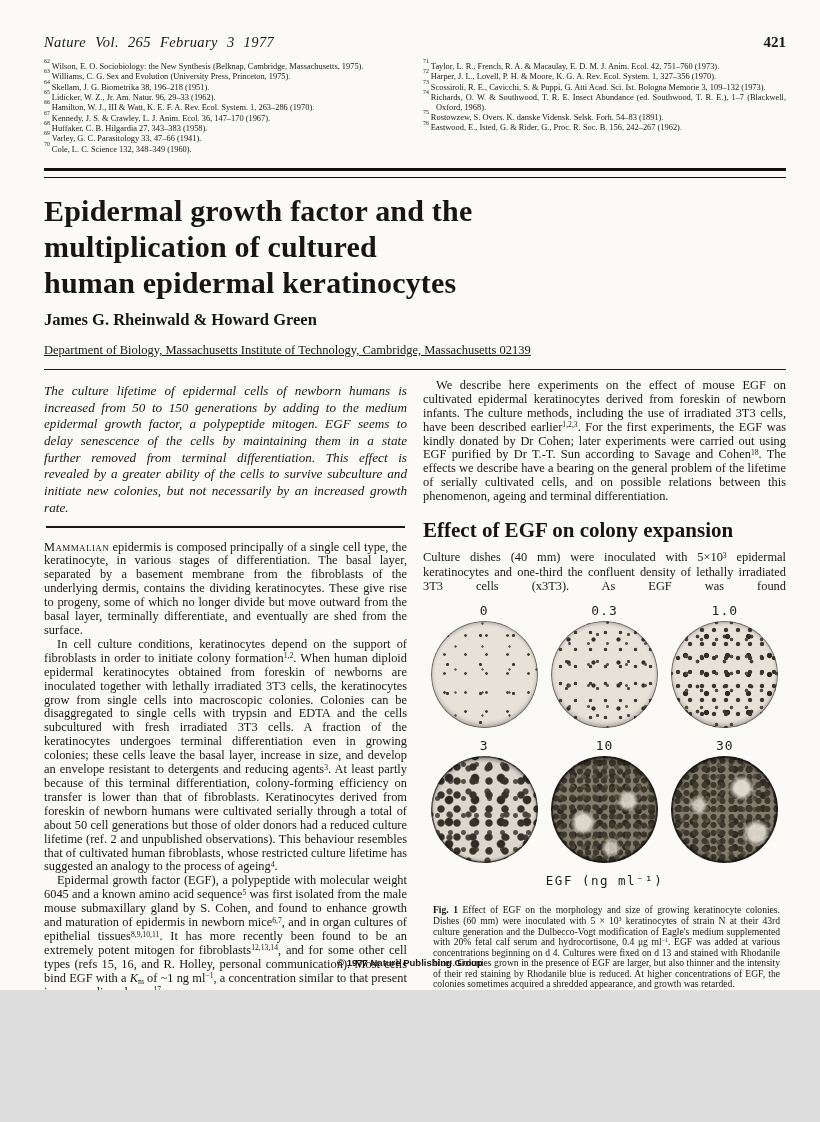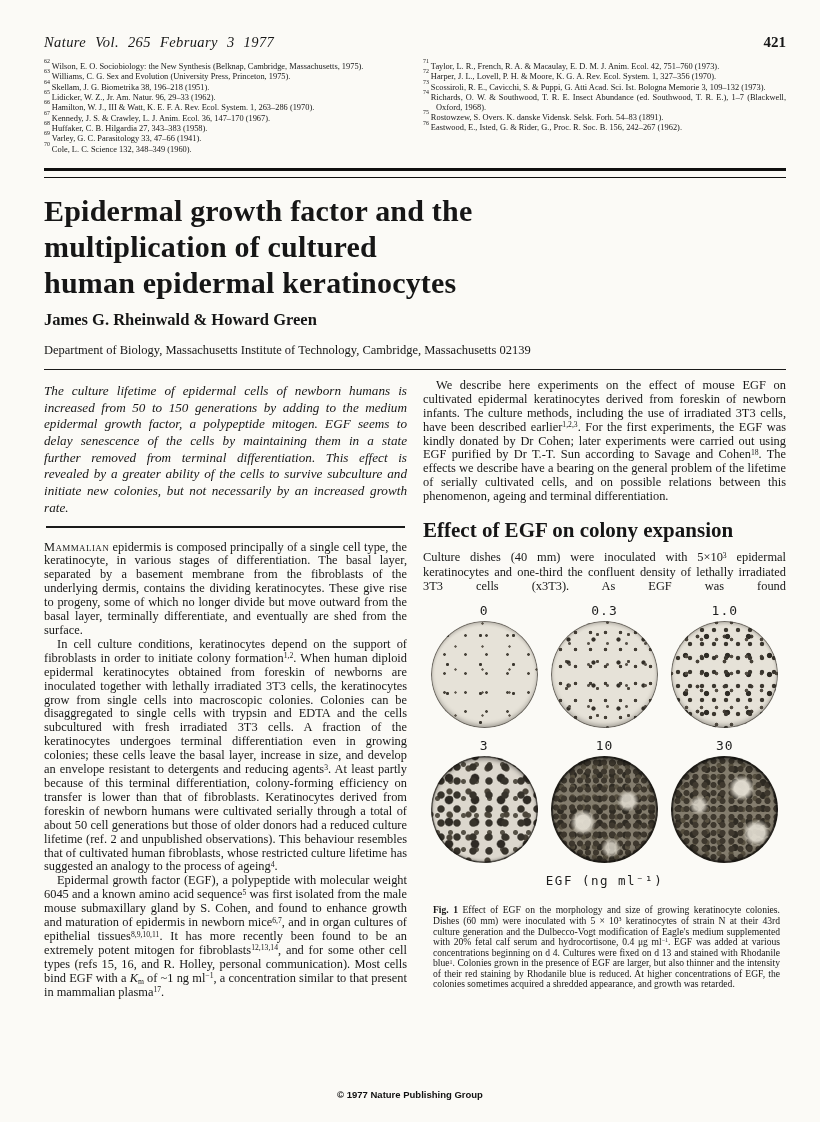--- a/index.html
+++ b/index.html
@@ -1,18 +1,18 @@
 <!DOCTYPE html>
 <html><head>
 <meta charset="utf-8">
 <style>
   html,body{margin:0;padding:0;background:#ddd;}
   .page{
     position:relative;
-    width:820px;height:1122px;
+    width:820px;height:990px;
     margin:0 auto;
     background:#fbfaf6;
     color:#161616;
     font-family:"Liberation Serif", serif;
     box-sizing:border-box;
     padding:34px 34px 4px 44px;
     overflow:hidden;
   }
   
   .page-header{display:flex;justify-content:space-between;align-items:baseline;}
@@ -27,21 +27,21 @@
   .rule-heavy{margin-top:13px;height:6px;border-top:3px solid #101010;border-bottom:1px solid #101010;}
   .rule-thin{margin-top:11px;border-top:1.5px solid #1a1a1a;}
   .rule-abstract{height:2px;background:#1a1a1a;margin:9px 2px 13px 2px;}
   
   .title{
     margin:15px 0 0 0;
     font-size:30px;line-height:36px;font-weight:bold;
     white-space:pre-line;letter-spacing:.2px;
   }
   .authors{margin-top:9px;font-size:16.5px;font-weight:bold;}
-  .affiliation{margin-top:13px;font-size:12.5px;}
+  .affiliation{margin-top:13px;font-size:12.5px;text-decoration:underline;}
   
   .columns{display:flex;gap:16px;margin-top:9px;}
   .col{flex:1;min-width:0;}
   .abstract{
     margin:4px 0 0 0;font-style:italic;font-size:13.2px;line-height:16.7px;
     text-align:justify;text-align-last:justify;word-spacing:1px;
   }
   .body-p{margin:0;font-size:12.4px;line-height:13.9px;text-align:justify;}
   .body-p.indent{text-indent:13px;}
   .body-p sup, .rich sup{font-size:62%;line-height:0;position:relative;top:-.45em;vertical-align:baseline;}

